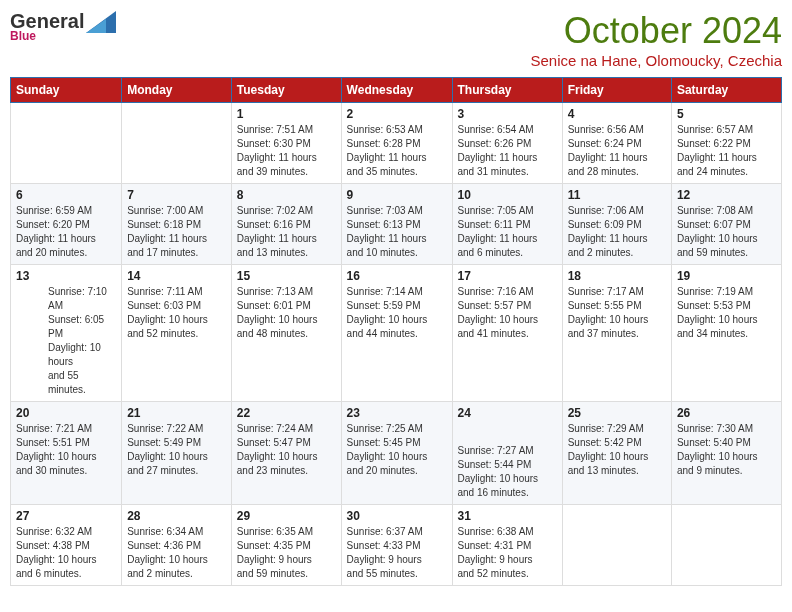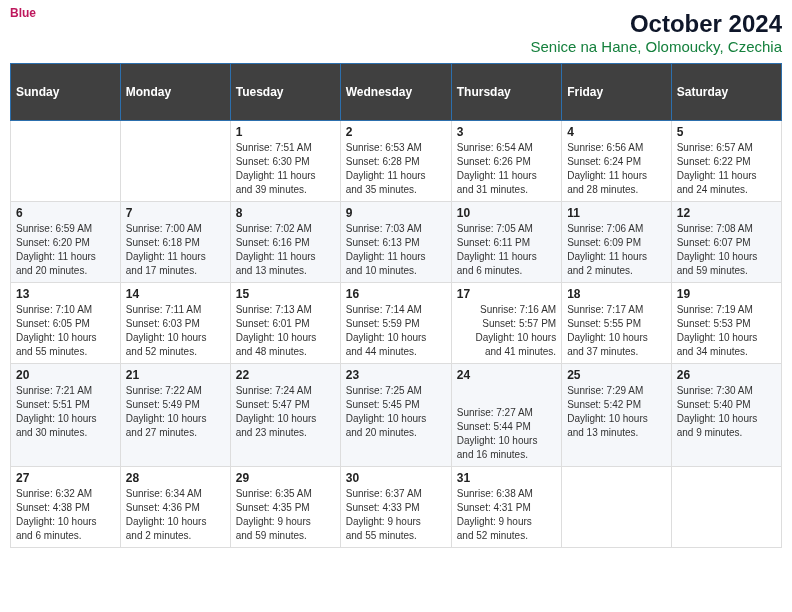--- a/index.html
+++ b/index.html
@@ -18,38 +18,38 @@
     }
     .logo {
       display: flex;
       flex-direction: column;
       align-items: flex-start;
     }
     .title-section {
       text-align: right;
     }
     .month-title {
-      font-size: 24px;
-      font-weight: bold;
-      color: #0f172a;
+      font-size: 36px;
+      font-weight: normal;
+      color: #4d7c0f;
     }
     .location {
       font-size: 15px;
-      color: #15803d;
+      color: #b91c1c;
     }
     .calendar {
       width: 100%;
       border-collapse: collapse;
       font-size: 10.5px;
     }
     .calendar th {
-      background-color: #404040;
+      background-color: #b91c1c;
       color: #fff;
       text-align: left;
-      padding: 21px 5px;
+      padding: 5px 5px;
       font-size: 12px;
       font-weight: bold;
       border: 1px solid #2c6fad;
     }
     .calendar td {
       border: 1px solid #ddd;
       vertical-align: top;
       padding: 4px 5px;
       width: 113px;
       min-height: 80px;
@@ -74,20 +74,27 @@
     }
     .calendar tr:nth-child(even) .empty-cell {
       background: #f5f7fa !important;
     }
   </style>
 </head>
 <body>
 
 <div class="header">
   <div class="logo">
+    <div style="display:flex; align-items:center;">
+      <span style="font-size:20px; font-weight:bold; color:#333;">General</span>
+      <svg width="30" height="22" viewBox="0 0 30 22" style="margin: 0 2px;">
+        <polygon points="0,22 30,0 30,22" fill="#2c6fad"></polygon>
+        <polygon points="0,22 20,8 20,22" fill="#4a9fd4"></polygon>
+      </svg>
+    </div>
     <span style="font-size:12px; font-weight:bold; color:#be185d; margin-top:-4px;">Blue</span>
   </div>
   <div class="title-section">
     <div class="month-title">October 2024</div>
     <div class="location">Senice na Hane, Olomoucky, Czechia</div>
   </div>
 </div>
 
 <table class="calendar">
   <thead>
@@ -188,21 +195,21 @@
           <div class="day-num">12</div>
           <div class="day-detail" style="white-space: pre-line;">Sunrise: 7:08 AM
 Sunset: 6:07 PM
 Daylight: 10 hours
 and 59 minutes.</div>
         </td>
       </tr>
       <tr>
         <td>
           <div class="day-num">13</div>
-          <div class="day-detail" style="white-space: pre-line;">Sunrise: 7:10 AM
+          <div class="day-detail" style="white-space: pre-line; margin-left: 32px;">Sunrise: 7:10 AM
 Sunset: 6:05 PM
 Daylight: 10 hours
 and 55 minutes.</div>
         </td>
         <td>
           <div class="day-num">14</div>
           <div class="day-detail" style="white-space: pre-line;">Sunrise: 7:11 AM
 Sunset: 6:03 PM
 Daylight: 10 hours
 and 52 minutes.</div>
@@ -216,21 +223,21 @@
         </td>
         <td>
           <div class="day-num">16</div>
           <div class="day-detail" style="white-space: pre-line;">Sunrise: 7:14 AM
 Sunset: 5:59 PM
 Daylight: 10 hours
 and 44 minutes.</div>
         </td>
         <td>
           <div class="day-num">17</div>
-          <div class="day-detail" style="white-space: pre-line; text-align: right;">Sunrise: 7:16 AM
+          <div class="day-detail" style="white-space: pre-line;">Sunrise: 7:16 AM
 Sunset: 5:57 PM
 Daylight: 10 hours
 and 41 minutes.</div>
         </td>
         <td>
           <div class="day-num">18</div>
           <div class="day-detail" style="white-space: pre-line;">Sunrise: 7:17 AM
 Sunset: 5:55 PM
 Daylight: 10 hours
 and 37 minutes.</div>

